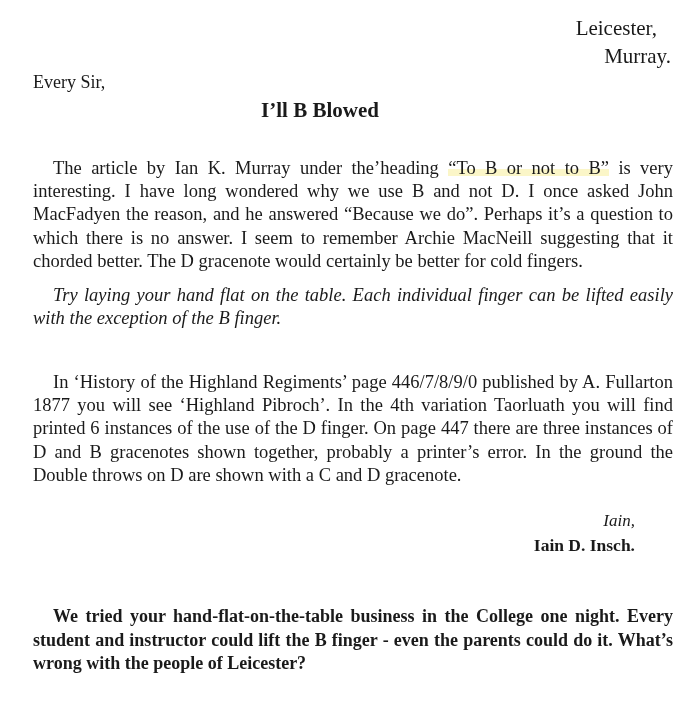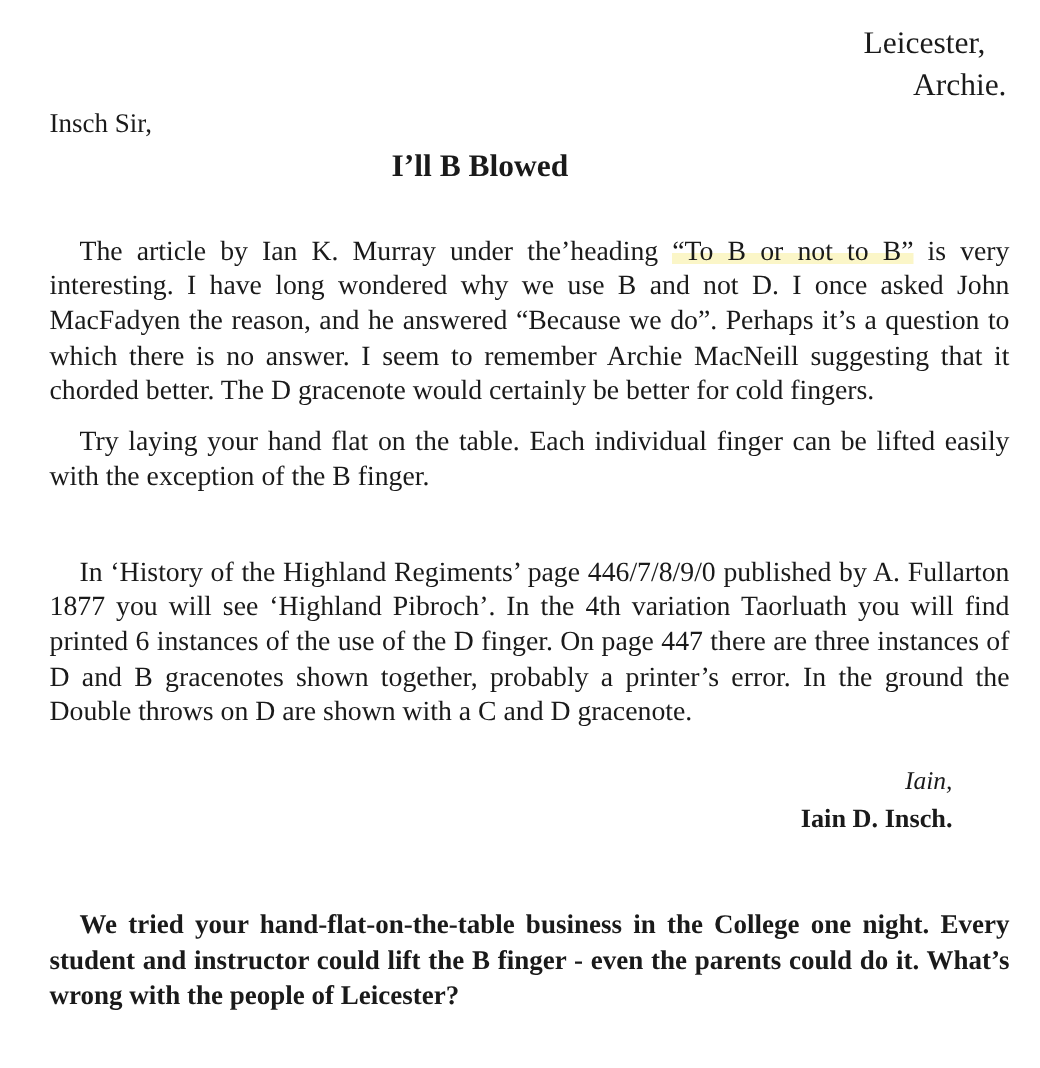--- a/index.html
+++ b/index.html
@@ -8,35 +8,35 @@
   .abs { position: absolute; }
   .addr { right: 22px; text-align: right; font-size: 21px; line-height: 28px; }
   .addr1 { top: 14px; right: 36px; }
   .addr2 { top: 42px; }
   .salutation { left: 33px; top: 72px; font-size: 18px; }
   .title { left: 0; width: 640px; top: 98px; text-align: center; font-size: 21px; font-weight: bold; }
   .para { left: 33px; width: 640px; font-size: 18.5px; line-height: 23.2px; text-align: justify; }
   .para p { margin: 0; }
   .indent { text-indent: 20px; }
   .p1 { top: 123px; margin-top: 34px; }
-  .p2 { top: 284px; }
+  .p2 { top: 284px; font-style: italic; }
   .p3 { top: 371px; }
   .hl { background: linear-gradient(to bottom, transparent 55%, #fbf6c8 55%, #fbf6c8 90%, transparent 90%); }
   .yours { top: 511px; right: 58px; font-size: 17px; font-style: italic; }
   .signature { top: 535px; right: 58px; font-size: 17.5px; font-weight: bold; }
   .reply { left: 33px; width: 640px; top: 605px; font-size: 18px; line-height: 23.5px; font-weight: bold; text-align: justify; }
   .reply p { margin: 0; text-indent: 20px; }
 </style>
 </head>
 <body>
 
 <div class="abs addr addr1">Leicester,</div>
-<div class="abs addr addr2">Archie.</div>
+<div class="abs addr addr2">Murray.</div>
 
-<div class="abs salutation">Insch Sir,</div>
+<div class="abs salutation">Every Sir,</div>
 
 <div class="abs title">I’ll B Blowed</div>
 
 <div class="abs para p1">
   <p class="indent"><span>The article by Ian K. Murray under the’heading </span><span class="hl">“To B or not to B”</span><span> is very interesting. I have long wondered why we use B and not D. I once asked John MacFadyen the reason, and he answered “Because we do”. Perhaps it’s a question to which there is no answer. I seem to remember Archie MacNeill suggesting that it chorded better. The D gracenote would certainly be better for cold fingers.</span></p>
 </div>
 
 <div class="abs para p2">
   <p class="indent">Try laying your hand flat on the table. Each individual finger can be lifted easily with the exception of the B finger.</p>
 </div>

